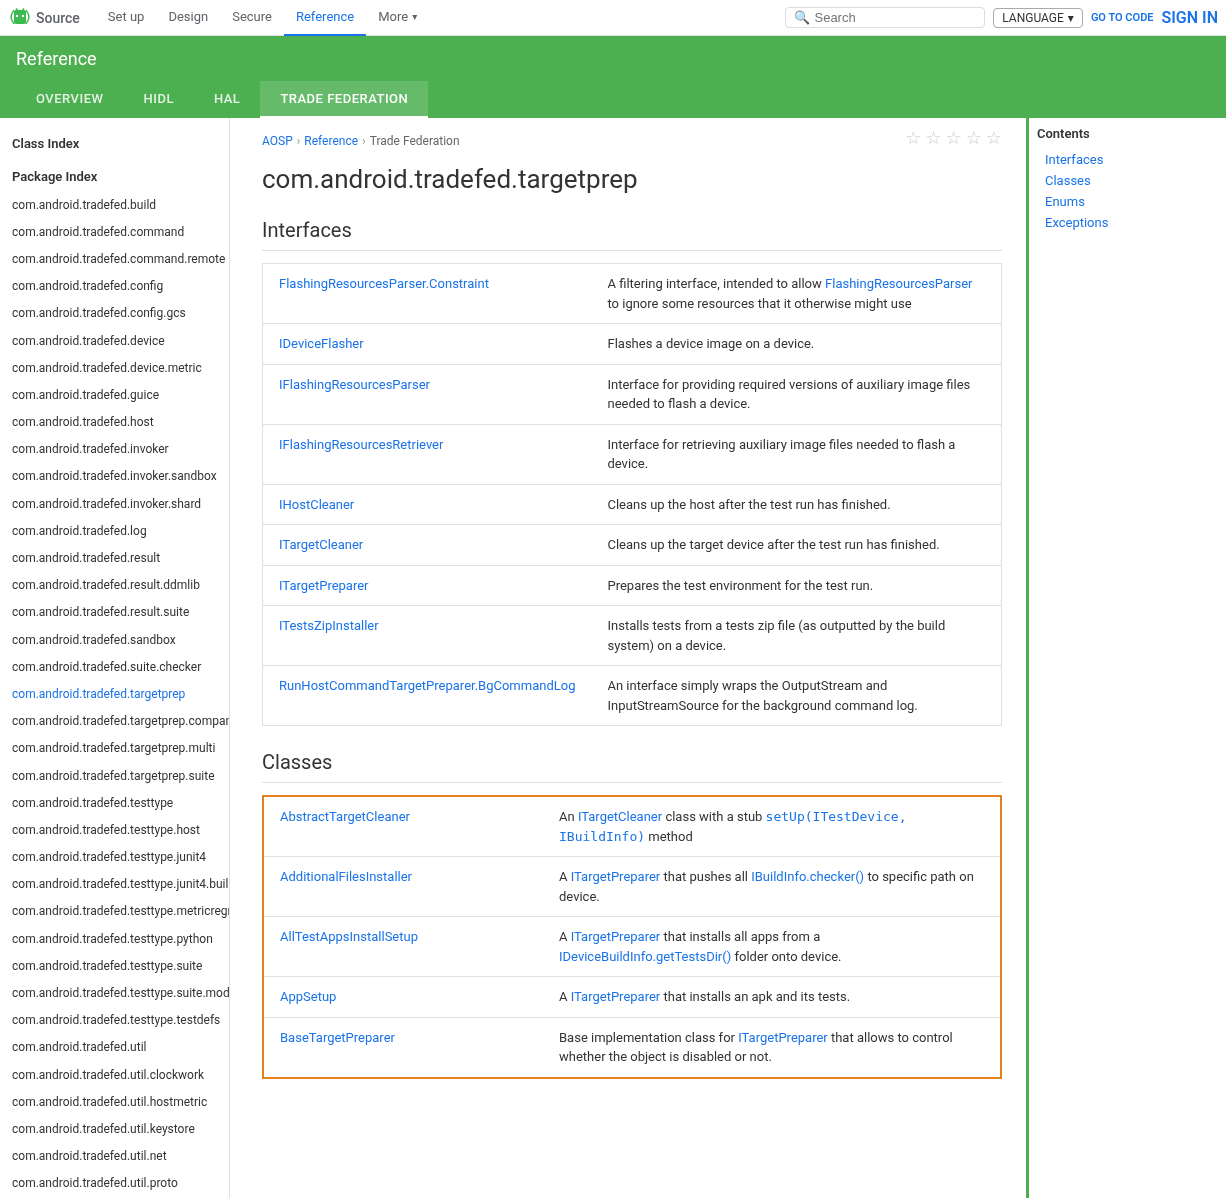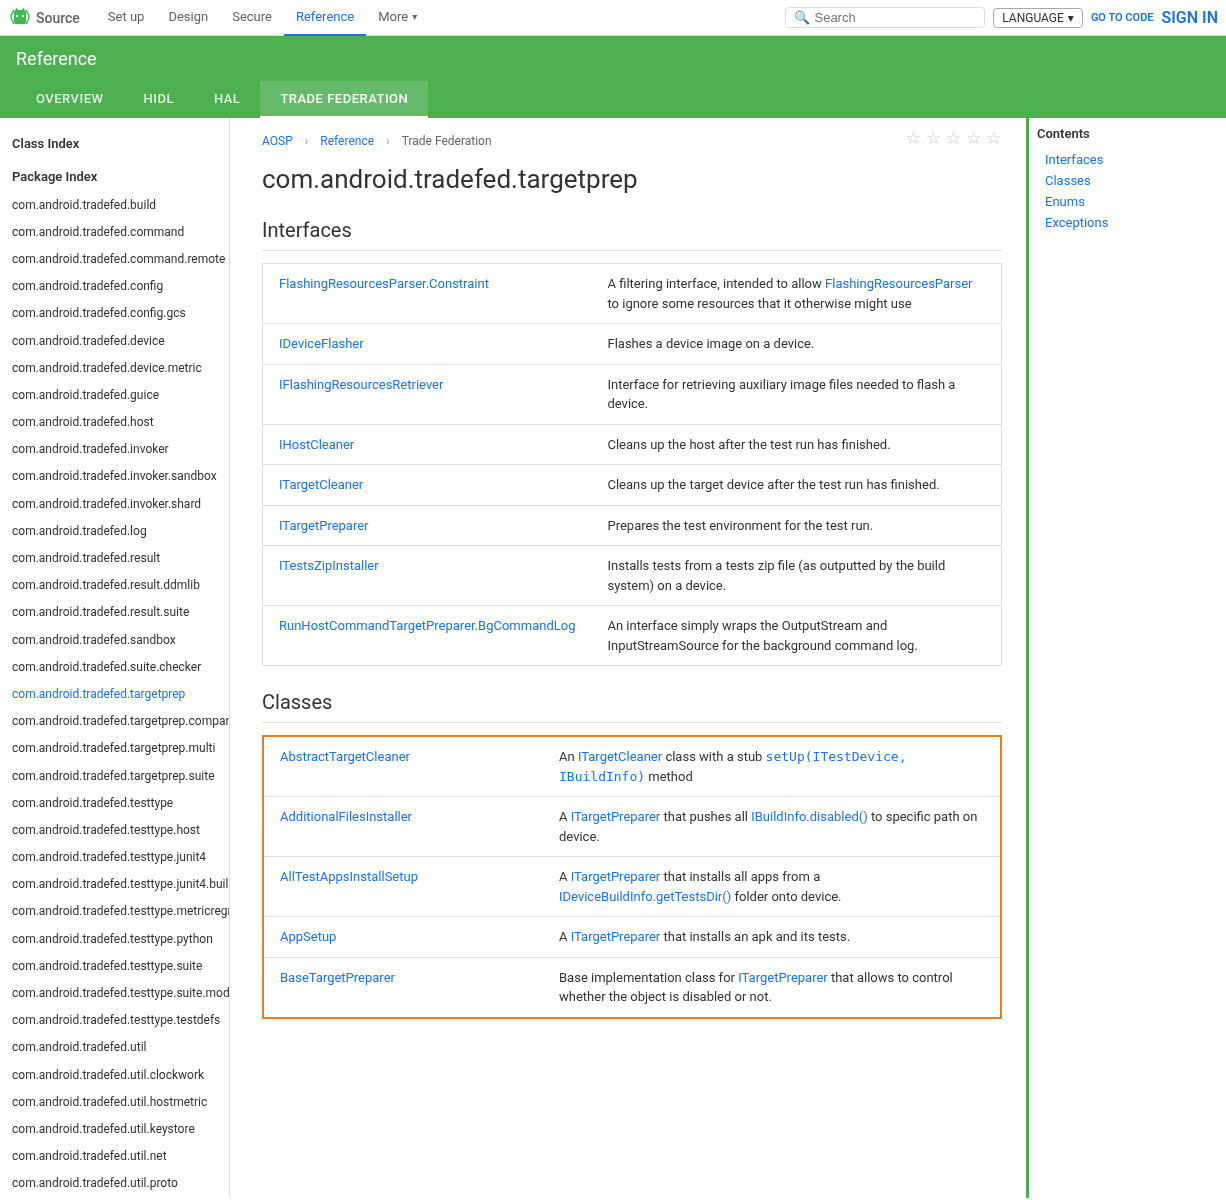--- a/index.html
+++ b/index.html
@@ -165,21 +165,21 @@
       background: #fff;
     }
 
     
     .breadcrumb {
       display: flex;
       align-items: center;
       font-size: 12px;
       color: #666;
       margin: 16px 16px 8px 0;
-      gap: 12px;
+      gap: 4px;
     }
     .breadcrumb a { color: #1a73e8; text-decoration: none; }
     .breadcrumb .sep { color: #999; }
 
     
     .stars {
       display: flex;
       gap: 4px;
       align-items: center;
     }
@@ -395,20 +395,24 @@
         <td><a class="api-link">FlashingResourcesParser.Constraint</a></td>
         <td>
           A filtering interface, intended to allow <a class="api-link">FlashingResourcesParser</a> to ignore some resources that it otherwise might use
         </td>
       </tr>
       <tr>
         <td><a class="api-link">IDeviceFlasher</a></td>
         <td>Flashes a device image on a device.</td>
       </tr>
       <tr>
+        <td><a class="api-link">IFlashingResourcesParser</a></td>
+        <td>Interface for providing required versions of auxiliary image files needed to flash a device.</td>
+      </tr>
+      <tr>
         <td><a class="api-link">IFlashingResourcesRetriever</a></td>
         <td>Interface for retrieving auxiliary image files needed to flash a device.</td>
       </tr>
       <tr>
         <td><a class="api-link">IHostCleaner</a></td>
         <td>Cleans up the host after the test run has finished.</td>
       </tr>
       <tr>
         <td><a class="api-link">ITargetCleaner</a></td>
         <td>Cleans up the target device after the test run has finished.</td>
@@ -434,21 +438,21 @@
       <tbody>
           <tr>
         <td><a class="api-link">AbstractTargetCleaner</a></td>
         <td>
           An <a class="api-link">ITargetCleaner</a> class with a stub <a class="api-link code">setUp(ITestDevice, IBuildInfo)</a> method
         </td>
       </tr>
       <tr>
         <td><a class="api-link">AdditionalFilesInstaller</a></td>
         <td>
-          A <a class="api-link">ITargetPreparer</a> that pushes all <a class="api-link">IBuildInfo.disabled()</a> to specific path on device.
+          A <a class="api-link">ITargetPreparer</a> that pushes all <a class="api-link">IBuildInfo.checker()</a> to specific path on device.
         </td>
       </tr>
       <tr>
         <td><a class="api-link">AllTestAppsInstallSetup</a></td>
         <td>
           A <a class="api-link">ITargetPreparer</a> that installs all apps from a <a class="api-link">IDeviceBuildInfo.getTestsDir()</a> folder onto device.
         </td>
       </tr>
       <tr>
         <td><a class="api-link">AppSetup</a></td>

